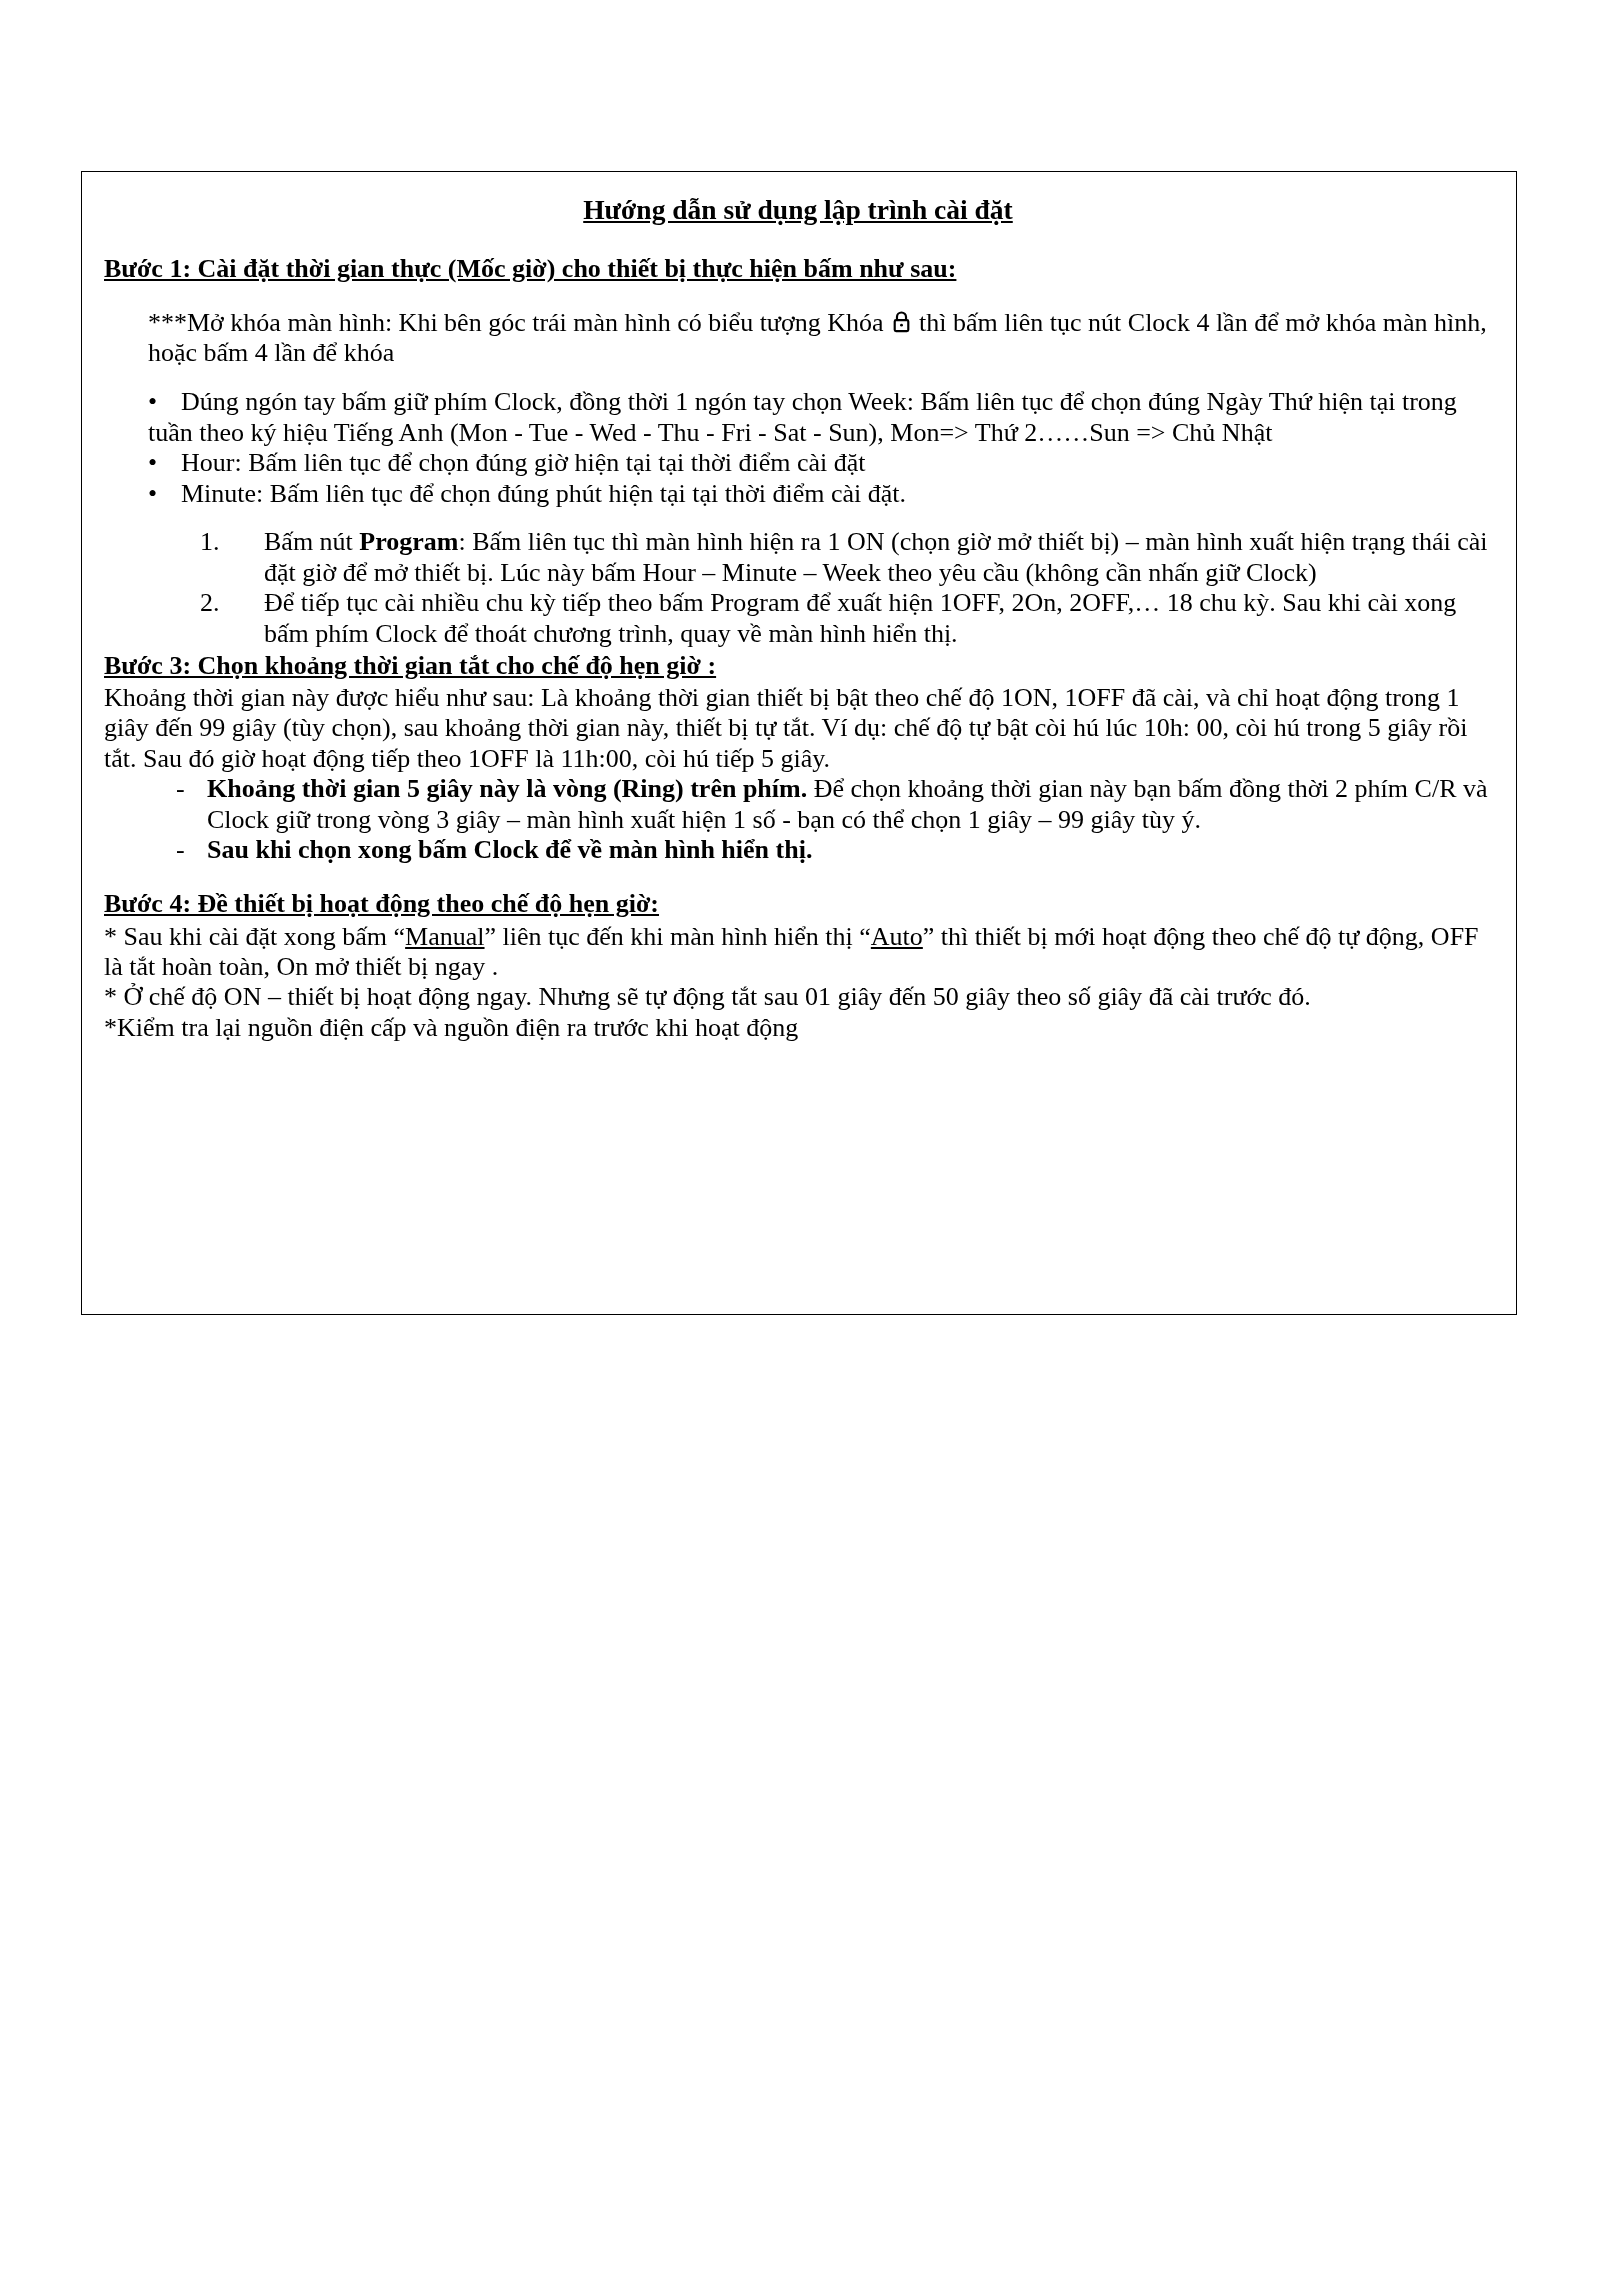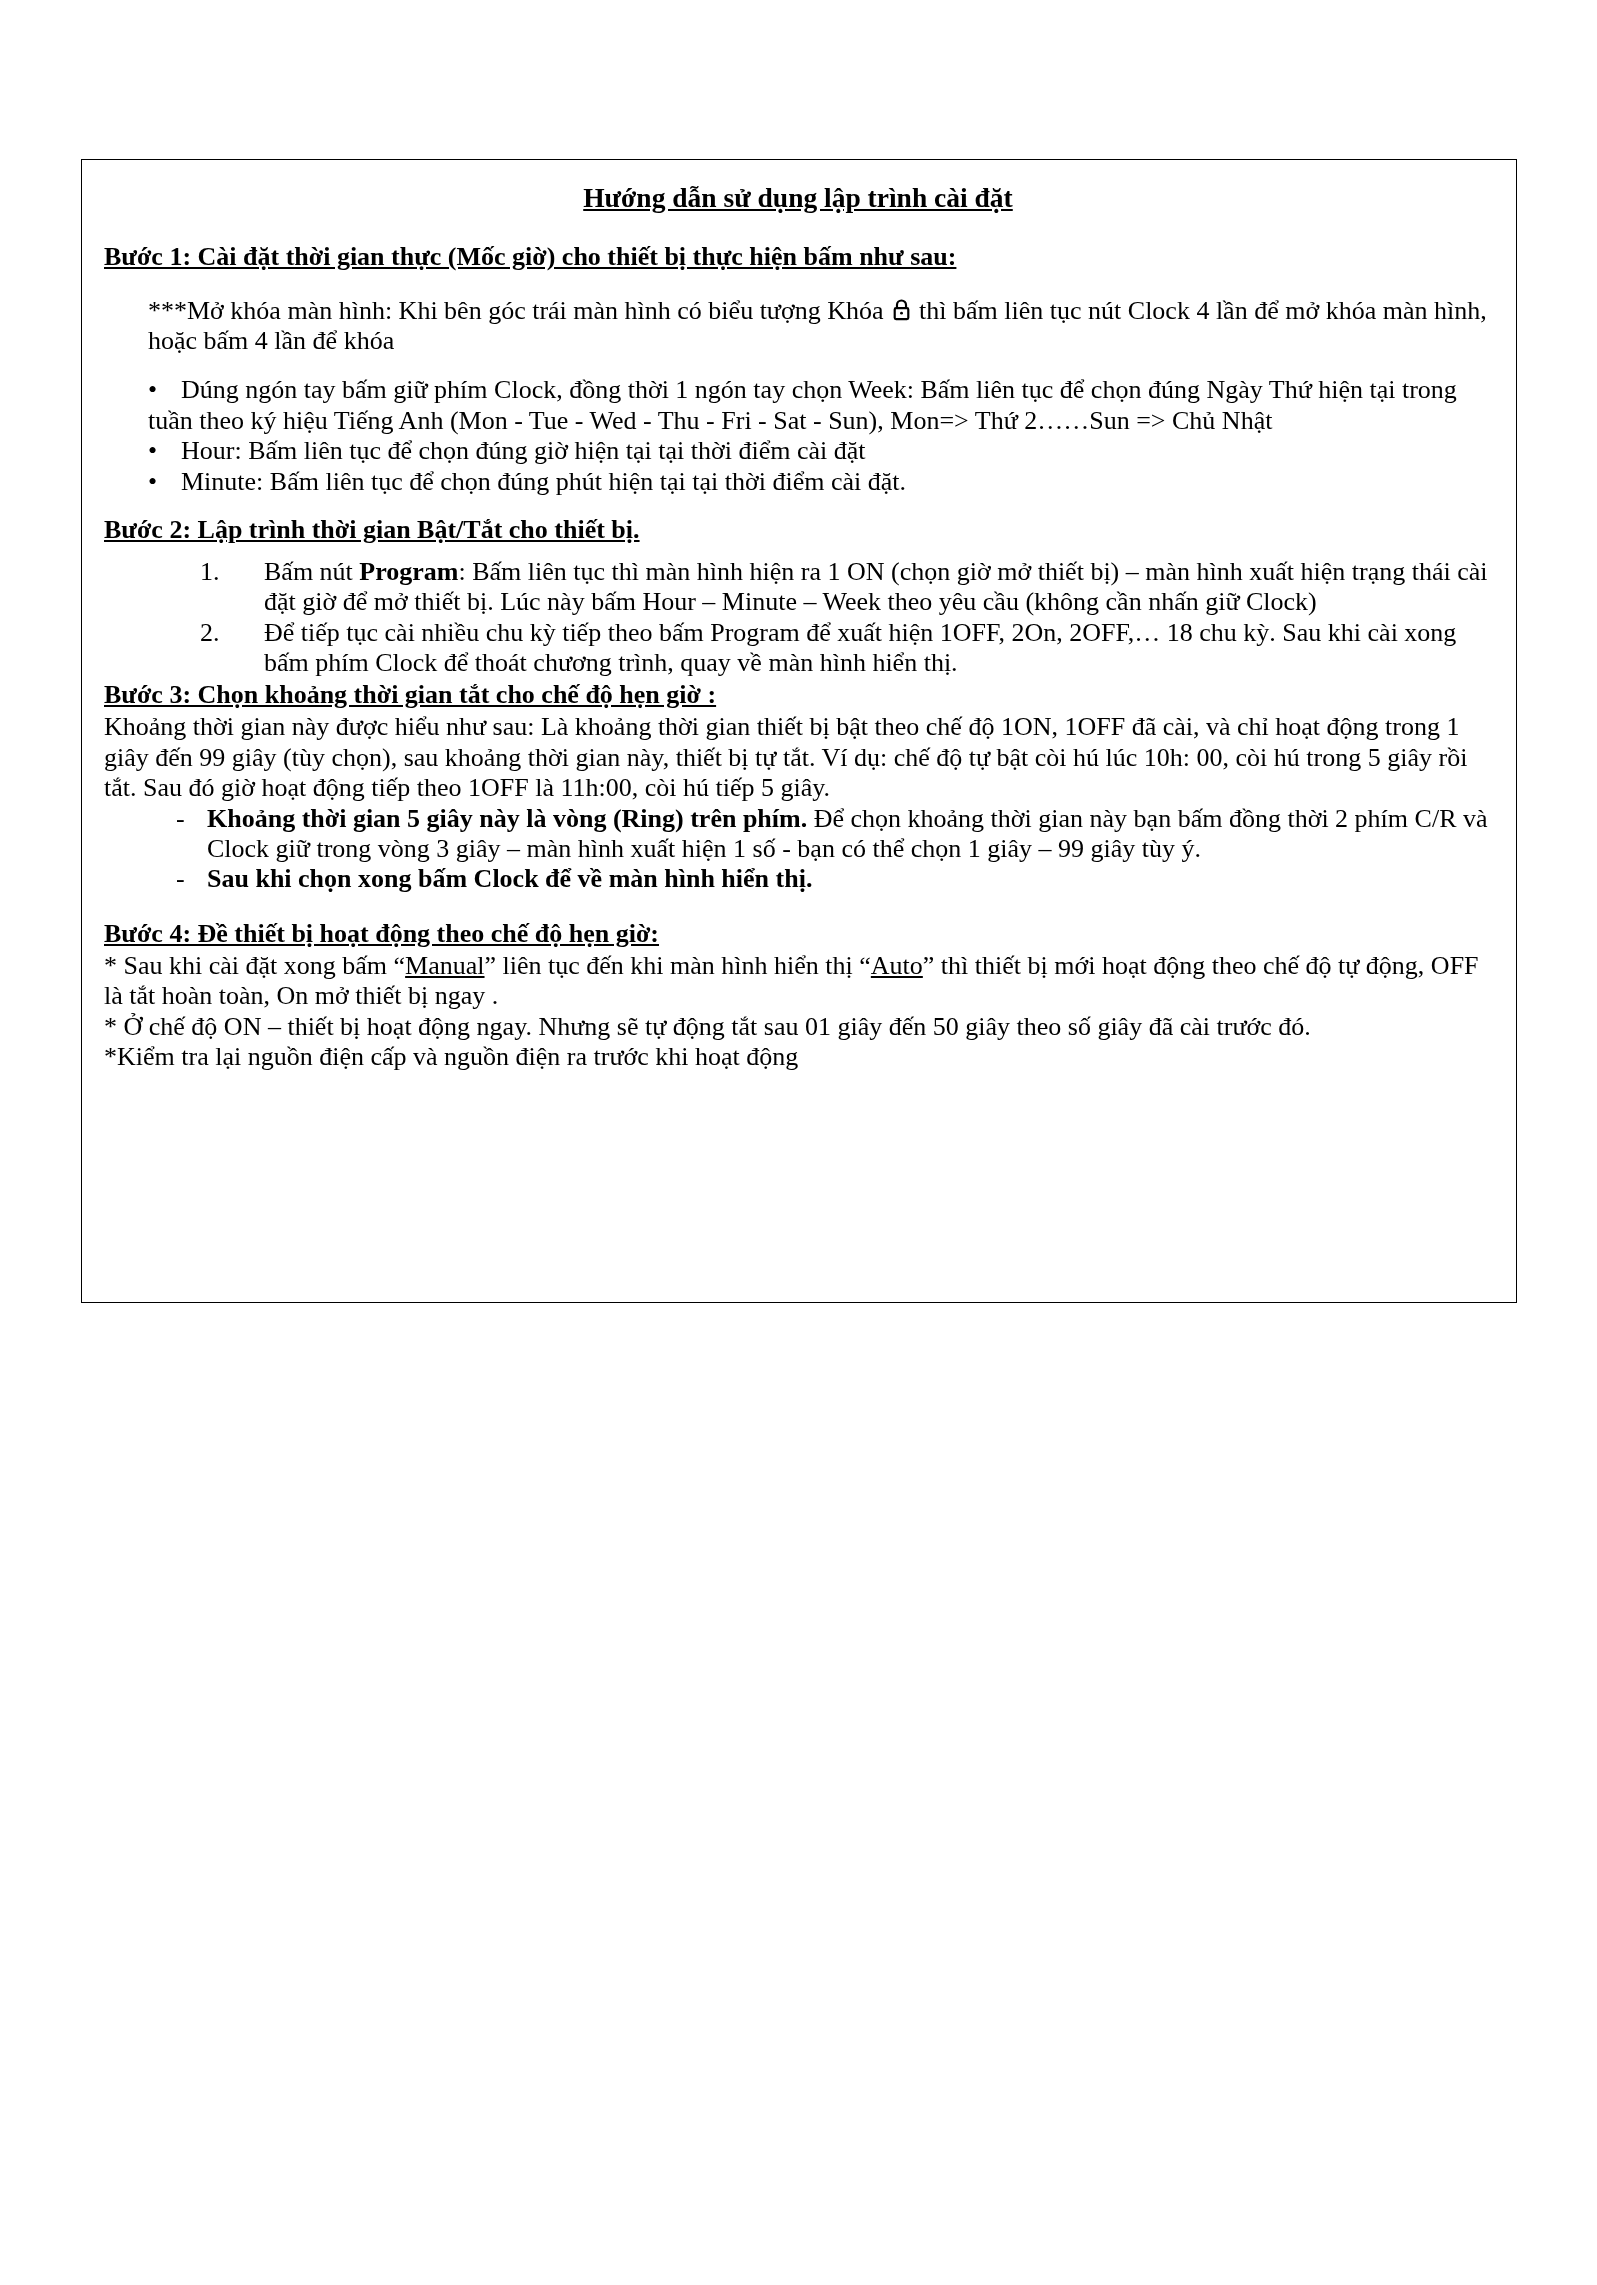--- a/index.html
+++ b/index.html
@@ -7,21 +7,21 @@
   body {
     width: 1598px;
     height: 2286px;
     position: relative;
     font-family: "Liberation Serif", "DejaVu Serif", serif;
     color: #000000;
   }
   .frame {
     position: absolute;
     left: 81px;
-    top: 159px;
+    top: 171px;
     width: 1436px;
     height: 1144px;
     border: 1.8px solid #000000;
     padding: 22px 24px 4px 22px;
     overflow: hidden;
     font-size: 26px;
     line-height: 1.17;
   }
   .title {
     text-align: center;
@@ -69,21 +69,20 @@
           </svg></span>
       <span>thì bấm liên tục nút Clock 4 lần để mở khóa màn hình, hoặc bấm 4 lần để khóa</span>
     </p>
 
     <div class="mb-md">
       <p><span class="bmark">•</span><span>Dúng ngón tay bấm giữ phím Clock, đồng thời 1 ngón tay chọn Week: Bấm liên tục để chọn đúng Ngày Thứ hiện tại trong tuần theo ký hiệu Tiếng Anh (Mon - Tue - Wed - Thu - Fri - Sat - Sun), Mon=&gt; Thứ 2……Sun =&gt; Chủ Nhật</span></p>
       <p><span class="bmark">•</span><span>Hour: Bấm liên tục để chọn đúng giờ hiện tại tại thời điểm cài đặt</span></p>
       <p><span class="bmark">•</span><span>Minute: Bấm liên tục để chọn đúng phút hiện tại tại thời điểm cài đặt.</span></p>
     </div>
 
-    <div class="hd mb-sm">Bước 2: Lập trình thời gian Bật/Tắt cho thiết bị.</div>
 
     <div class="mb-xs">
       <div class="num-item">
         <span class="num">1.</span>
         <span class="num-text"><span>Bấm nút </span><span class="b">Program</span><span>: Bấm liên tục thì màn hình hiện ra 1 ON (chọn giờ mở thiết bị) – màn hình xuất hiện trạng thái cài đặt giờ để mở thiết bị. Lúc này bấm Hour – Minute – Week theo yêu cầu (không cần nhấn giữ Clock)</span></span>
       </div>
       <div class="num-item">
         <span class="num">2.</span>
         <span class="num-text">Để tiếp tục cài nhiều chu kỳ tiếp theo bấm Program để xuất hiện 1OFF, 2On, 2OFF,… 18 chu kỳ. Sau khi cài xong bấm phím Clock để thoát chương trình, quay về màn hình hiển thị.</span>
       </div>

